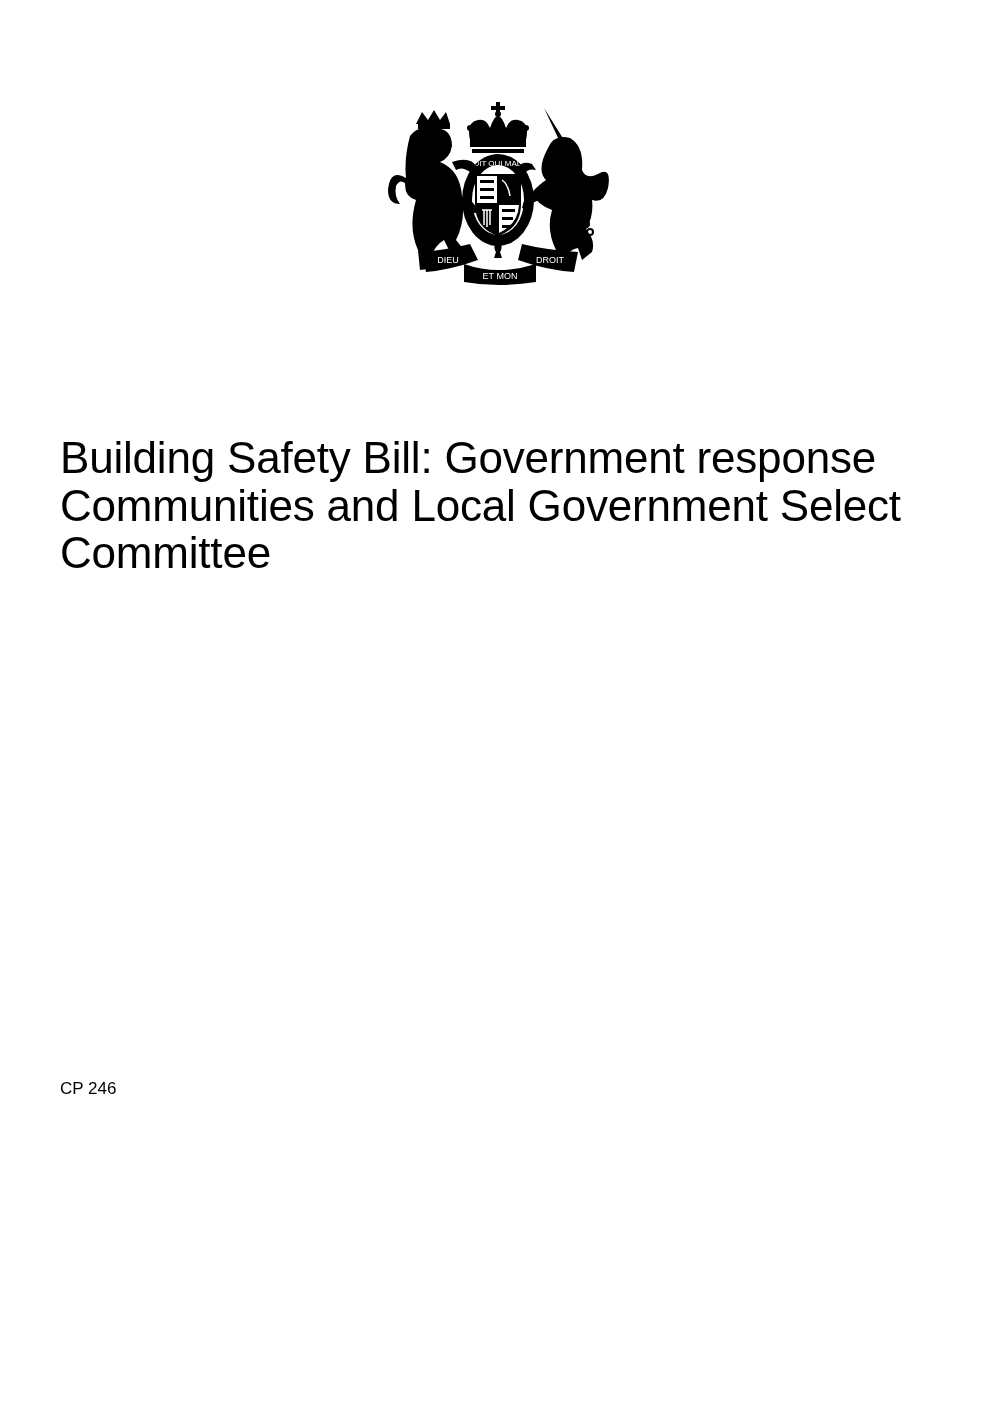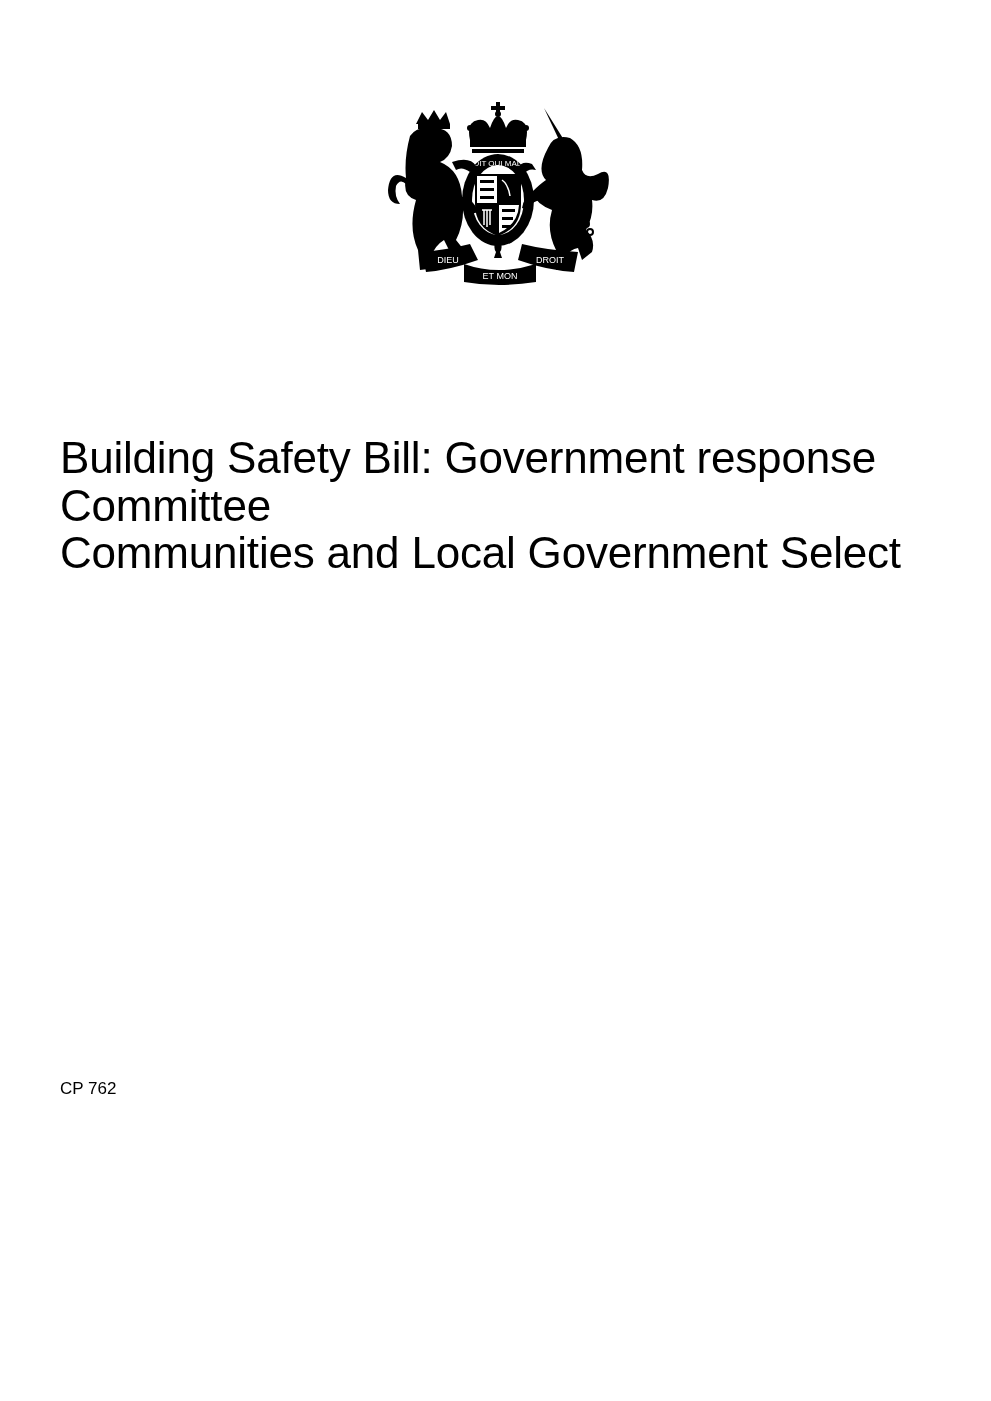--- a/index.html
+++ b/index.html
@@ -119,17 +119,17 @@
     <text x="62" y="163" font-size="9" fill="#fff" text-anchor="middle" font-family="Liberation Sans, sans-serif">DIEU</text>
     <text x="114" y="179" font-size="9" fill="#fff" text-anchor="middle" font-family="Liberation Sans, sans-serif">ET MON</text>
     <text x="164" y="163" font-size="9" fill="#fff" text-anchor="middle" font-family="Liberation Sans, sans-serif">DROIT</text>
 
     <path d="M112 138 Q106 146 110 152 L108 158 L116 158 L114 152 Q118 146 112 138 Z" fill="#000"></path>
   </svg>
 </div>
 
 <h1 class="title">
   <span>Building Safety Bill: Government response</span>
+  <span>Communities and Local Government Select</span>
   <span>Committee</span>
-  <span>Communities and Local Government Select</span>
 </h1>
 
-<p class="ref">CP 762</p>
+<p class="ref">CP 246</p>
 
 </body></html>

